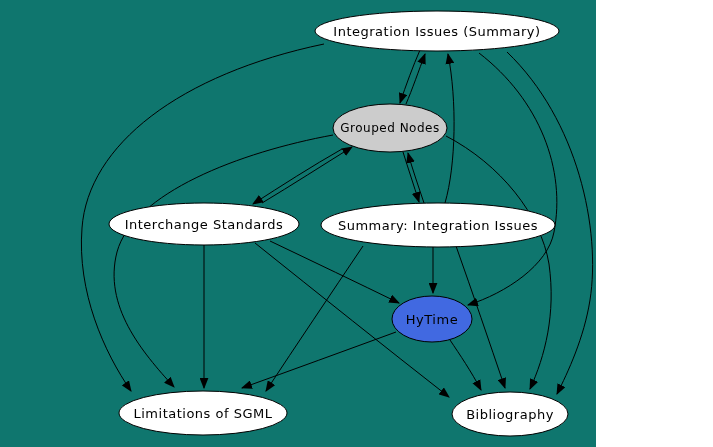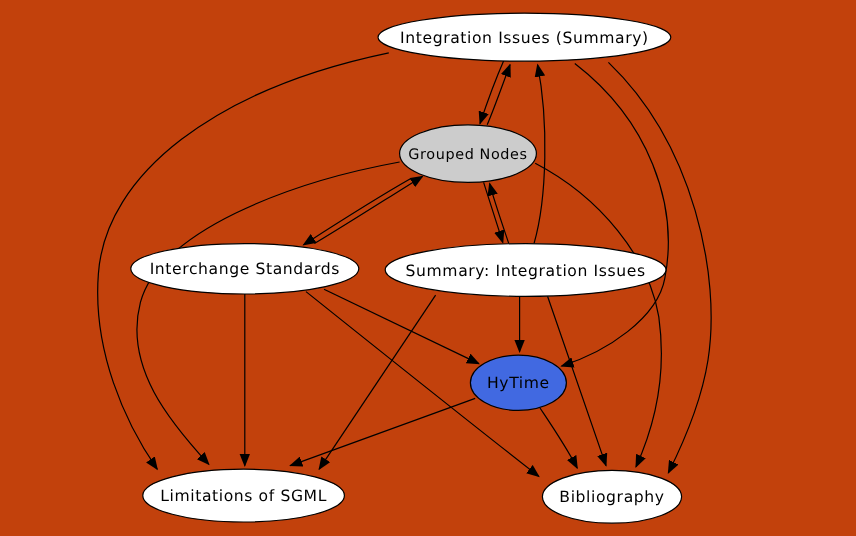--- a/index.html
+++ b/index.html
@@ -2,23 +2,23 @@
 <html><head>
 <meta charset="utf-8">
 <style>
   html, body {
     margin: 0;
     padding: 0;
     background: #ffffff;
   }
   .canvas-wrap {
     position: relative;
-    width: 713px;
+    width: 596px;
     height: 447px;
-    background: #c2410c;
+    background: #0f766e;
     overflow: hidden;
     font-family: "DejaVu Sans", sans-serif;
   }
   svg text {
     font-family: "DejaVu Sans", sans-serif;
     fill: #000000;
     letter-spacing: 0.5px;
   }
   svg path.edge {
     fill: none;

